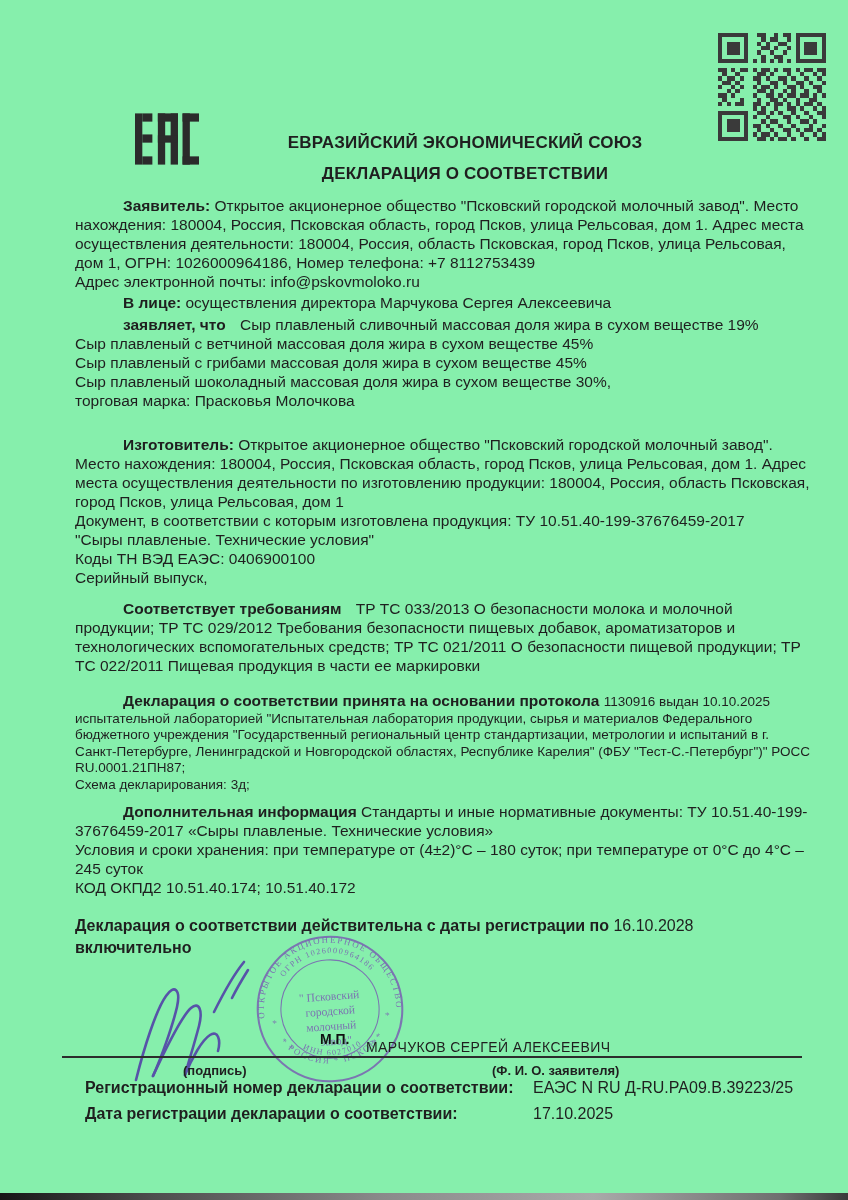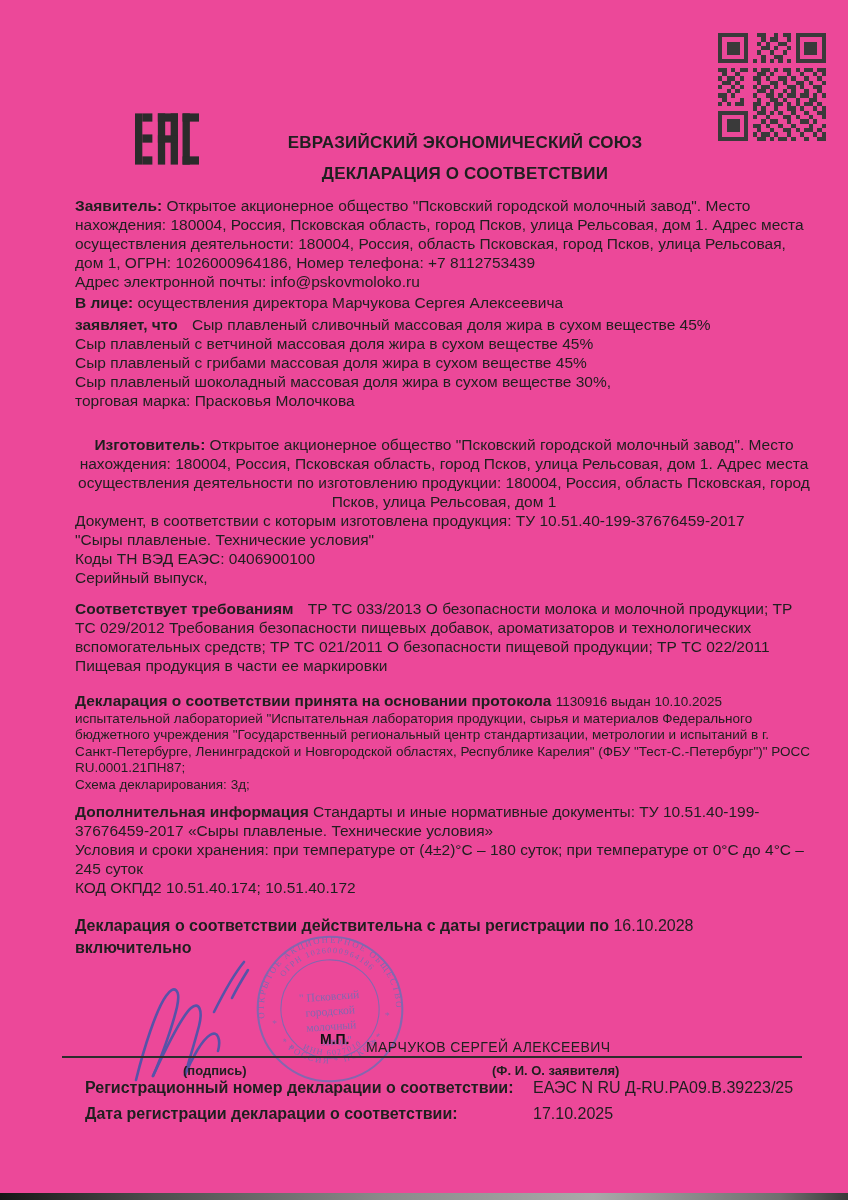--- a/index.html
+++ b/index.html
@@ -1,40 +1,40 @@
 <!DOCTYPE html>
 <html><head>
 <meta charset="utf-8">
 <style>
   html,body { margin:0; padding:0; }
   .page {
     position:relative; width:848px; height:1200px; overflow:hidden;
-    background:#ec4899;
+    background:#86efac;
     font-family:"Liberation Sans","DejaVu Sans",sans-serif;
     color:#1f1f1f;
   }
   
   .eac-logo { position:absolute; left:135px; top:112px; }
   .qr { position:absolute; left:718px; top:33px; width:108px; height:108px; }
   .titles { position:absolute; left:85px; top:133px; width:760px; text-align:center; }
   .title1 { font-size:17px; font-weight:bold; letter-spacing:0.2px; }
   .title2 { font-size:17px; font-weight:bold; margin-top:11px; letter-spacing:0.2px; }
   
   .body-col {
     position:absolute; left:75px; top:196px; width:738px;
     font-size:15.5px; line-height:19px;
   }
-  .b { font-weight:bold; }
+  .b { font-weight:bold;margin-left:48px; }
   .gap2  { margin-top:2px; }
   .gap3  { margin-top:3px; }
   .gap9  { margin-top:9px; }
   .gap12 { margin-top:12px; }
   .gap16 { margin-top:16px; }
   .gap18 { margin-top:18px; }
-  .gap25 { margin-top:25px;text-align:center; }
+  .gap25 { margin-top:25px; }
   .lbl-gap { margin-right:10px; }
   .small { font-size:13.5px; line-height:16.5px; }
   .validity { font-size:16px; line-height:22px; font-weight:bold; }
   .validity .normal { font-weight:normal; }
   
   .stamp-svg { position:absolute; left:255px; top:934px; width:150px; height:150px; }
   .sig-svg { position:absolute; left:128px; top:952px; width:150px; height:140px; }
   .mp-label { position:absolute; left:320px; top:1031px; font-size:14px; font-weight:bold; color:#111;text-align:center; }
   .sig-name { position:absolute; left:366px; top:1039px; font-size:14px; letter-spacing:0.4px; }
   .sig-rule { position:absolute; left:62px; top:1056px; width:740px; border-top:2px solid #2c2c2c; }
@@ -106,21 +106,21 @@
     </div>
     <div>Адрес электронной почты: info@pskovmoloko.ru</div>
 
     <div class="gap2">
       <span class="b">В лице:</span>
       <span>осуществления директора Марчукова Сергея Алексеевича</span>
     </div>
 
     <div class="gap3">
       <span class="b lbl-gap">заявляет, что</span>
-      <span>Сыр плавленый сливочный массовая доля жира в сухом веществе 45%</span>
+      <span>Сыр плавленый сливочный массовая доля жира в сухом веществе 19%</span>
     </div>
     <div>Сыр плавленый с ветчиной массовая доля жира в сухом веществе 45%</div>
     <div>Сыр плавленый с грибами массовая доля жира в сухом веществе 45%</div>
     <div>Сыр плавленый шоколадный массовая доля жира в сухом веществе 30%,</div>
     <div>торговая марка: Прасковья Молочкова</div>
 
     <div class="gap25">
       <span class="b">Изготовитель:</span>
       <span>Открытое акционерное общество "Псковский городской молочный завод".  Место нахождения: 180004, Россия, Псковская область, город Псков, улица Рельсовая, дом 1. Адрес места осуществления деятельности по изготовлению продукции: 180004, Россия, область Псковская, город Псков, улица Рельсовая, дом 1</span>
     </div>

